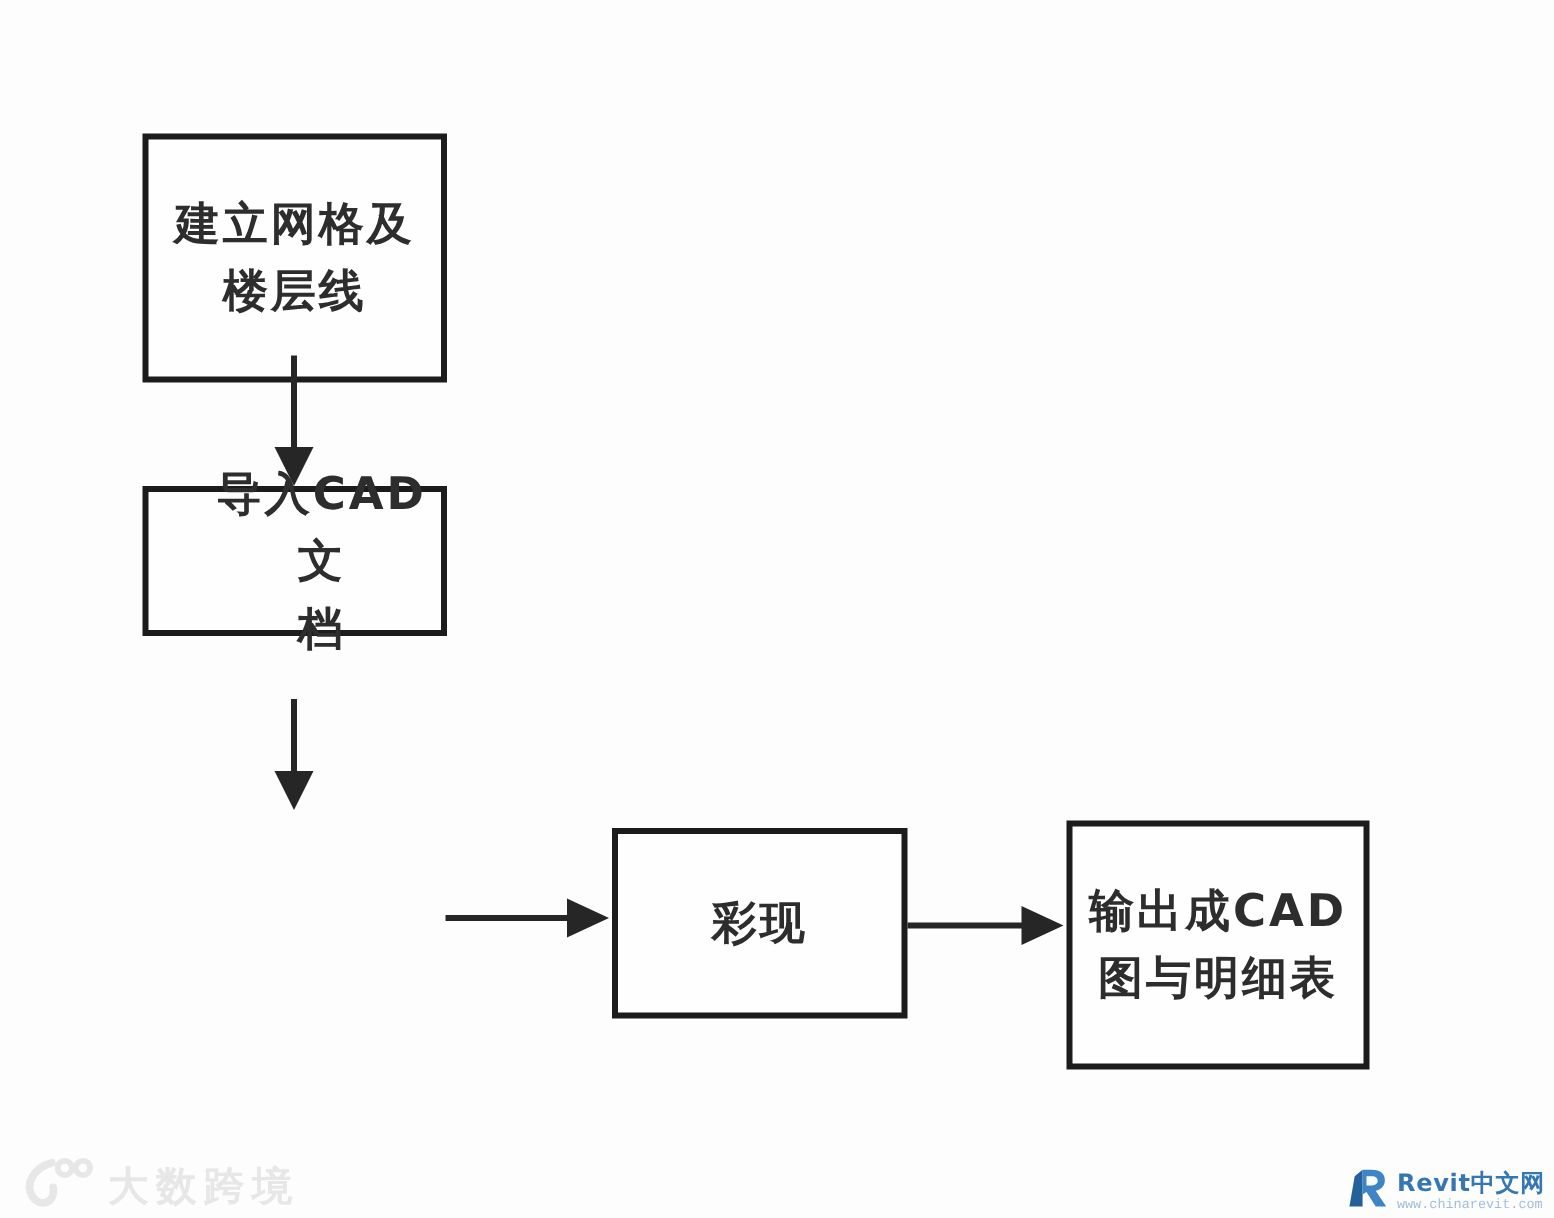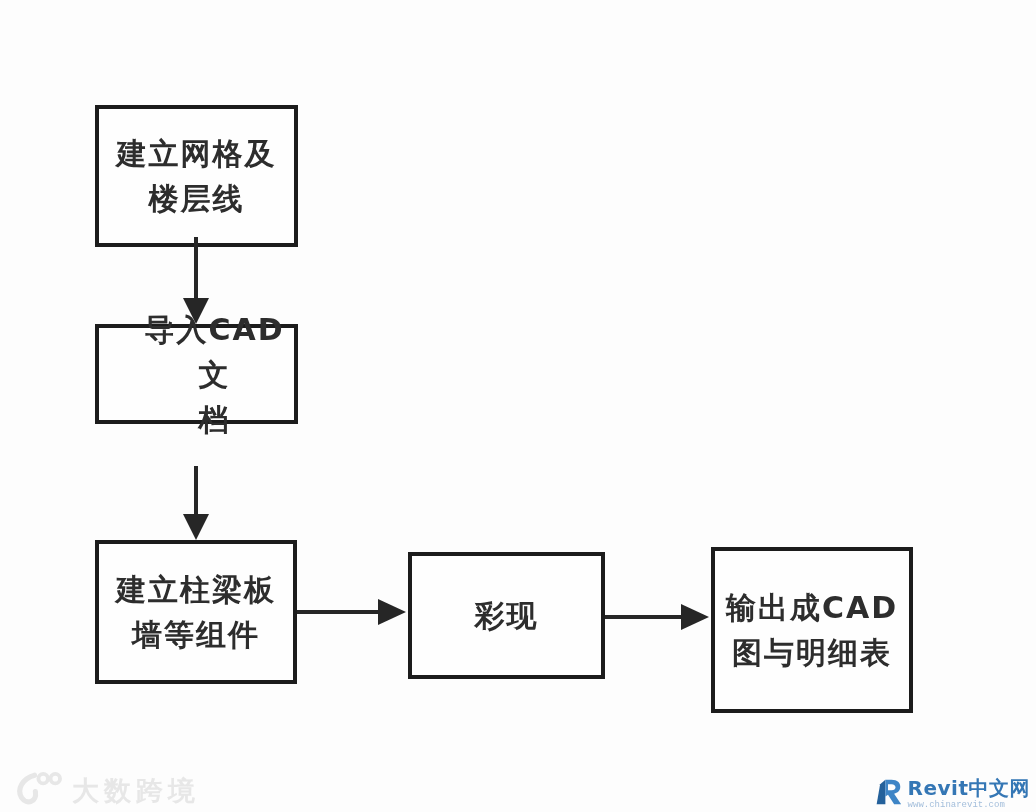--- a/index.html
+++ b/index.html
@@ -25,61 +25,57 @@
     position:absolute; width:0; height:0;
     border-left:13px solid transparent; border-right:13px solid transparent;
     border-top:26px solid #262626;
   }
   .head-right {
     position:absolute; width:0; height:0;
     border-top:13px solid transparent; border-bottom:13px solid transparent;
     border-left:28px solid #262626;
   }
   
-  .n1 { left:95px;  top:105px;  width:203px; height:142px; }
+  .n1 { left:95px;  top:89px;  width:203px; height:166px; }
   .n2 { left:95px;  top:324px; width:203px; height:100px;padding-left:36px; }
   .n3 { left:95px;  top:540px; width:202px; height:144px; }
   .n4 { left:408px; top:552px; width:197px; height:127px; }
   .n5 { left:711px; top:547px; width:202px; height:166px; }
   
   .watermark {
     position:absolute; left:12px; top:770px;
     display:flex; align-items:center; gap:8px;
   }
   .watermark-text {
     font-size:27px; font-weight:bold; letter-spacing:5px; color:#e7e7e7;
   }
   
   .revit {
     position:absolute; right:6px; top:777px;
     display:flex; align-items:center; gap:6px;
   }
   .revit-col { display:flex; flex-direction:column; line-height:1.15; }
-  .revit-title { font-size:20px; font-weight:bold; color:#3577b5; letter-spacing:0.5px; }
+  .revit-title { font-size:16px; font-weight:bold; color:#3577b5; letter-spacing:0.5px; }
   .revit-url { font-size:9px; color:#a3bedb;font-family:Liberation Mono, monospace; }
 </style>
 </head>
 <body>
 
 <div class="canvas">
 
   <div class="node n1">
     <div class="node-text">建立网格及
 楼层线</div>
   </div>
 
   <div class="node n2">
     <div class="node-text">导入CAD文
 档</div>
   </div>
 
-  <div class="node n3">
-    <div class="node-text">建立柱梁板
-墙等组件</div>
-  </div>
 
   <div class="node n4">
     <div class="node-text">彩现</div>
   </div>
 
   <div class="node n5">
     <div class="node-text">输出成CAD
 图与明细表</div>
   </div>
 

